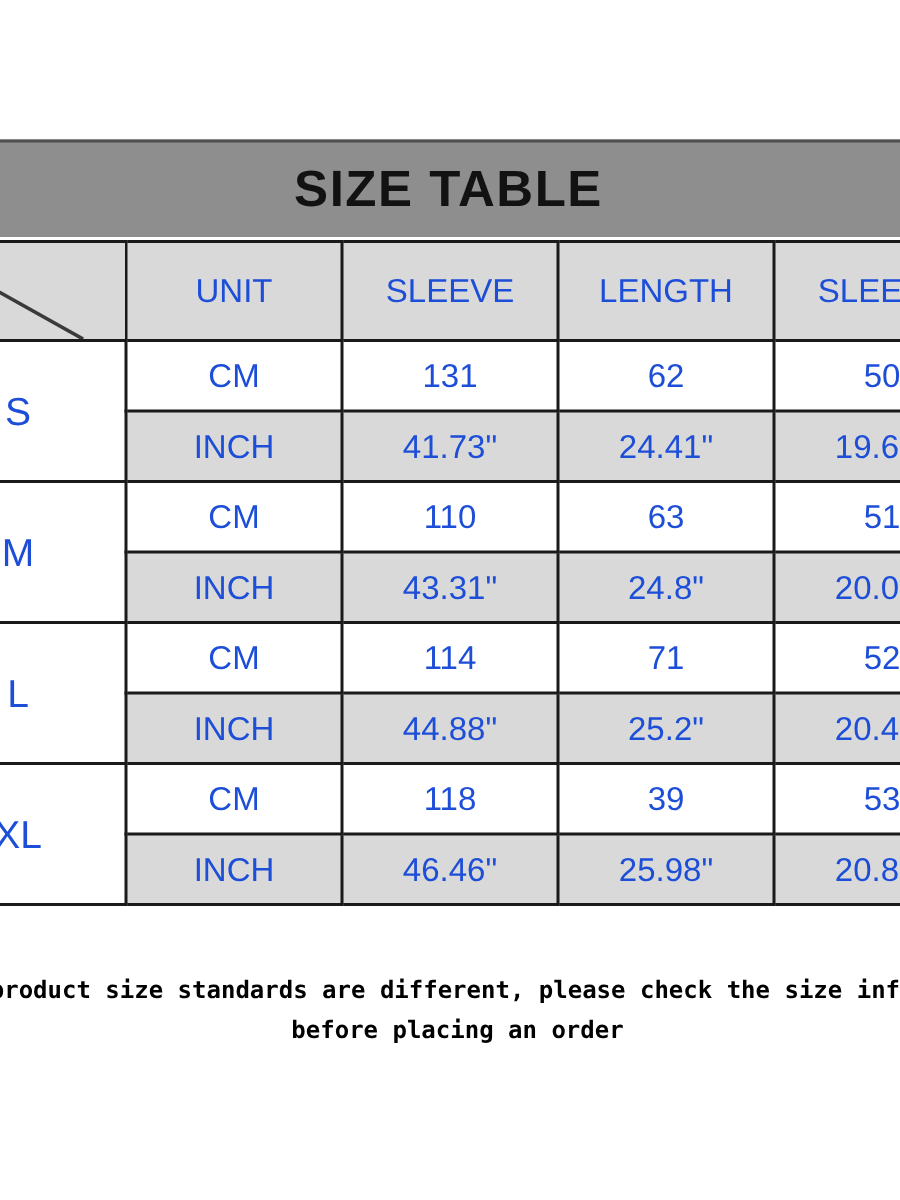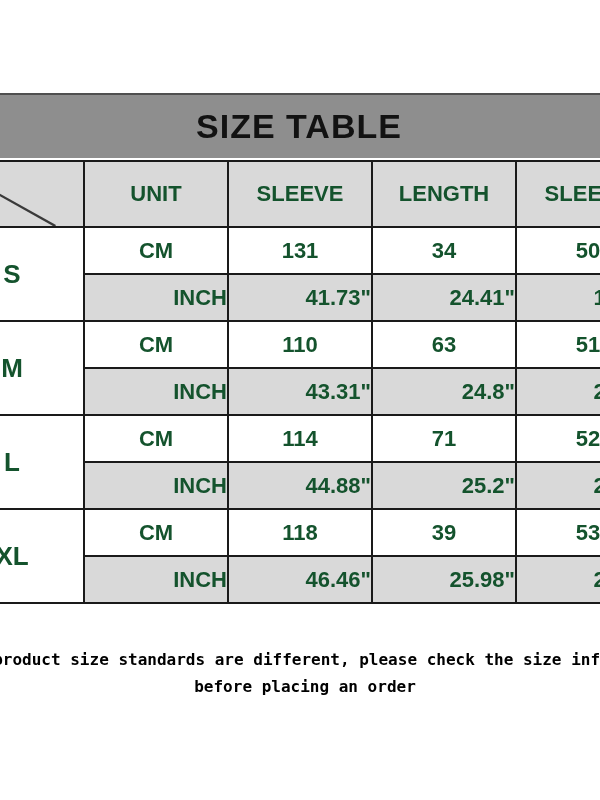--- a/index.html
+++ b/index.html
@@ -46,29 +46,29 @@
     width: 720px;
     border-collapse: collapse;
     table-layout: fixed;
   }
   col { width: 144px; }
   td {
     border: 2px solid #1a1a1a;
     text-align: center;
     vertical-align: middle;
     padding: 0;
-    font-weight: bold;
+    font-weight: normal;
     font-size: 22px;
-    color: #14532d;
+    color: #1d4ed8;
   }
   tr.header-row td { height: 64px; background: #d9d9d9; }
   td.corner { background: #ffffff; position: relative; }
   td.corner svg { position: absolute; left: 0; top: 0; width: 100%; height: 100%; display: block; }
   tr.cm-row td { height: 45px; background: #ffffff; }
-  tr.inch-row td { height: 45px; background: #d9d9d9; text-align: right; }
+  tr.inch-row td { height: 45px; background: #d9d9d9; }
   td.size-cell { background: #d9d9d9; font-size: 26px; }
   .note {
     position: absolute;
     top: 646px;
     left: 6px;
     width: 720px;
     text-align: center;
     font-family: "DejaVu Sans Mono", monospace;
     font-weight: bold;
     font-size: 16px;
@@ -105,21 +105,21 @@
           <td>UNIT</td>
           <td>SLEEVE</td>
           <td>LENGTH</td>
           <td>SLEEVE</td>
         </tr>
 
         <tr class="cm-row">
           <td class="size-cell" rowspan="2">S</td>
           <td>CM</td>
           <td>131</td>
-          <td>34</td>
+          <td>62</td>
           <td>50</td>
         </tr>
         <tr class="inch-row">
           <td>INCH</td>
           <td>41.73"</td>
           <td>24.41"</td>
           <td>19.69"</td>
         </tr>
 
         <tr class="cm-row">

